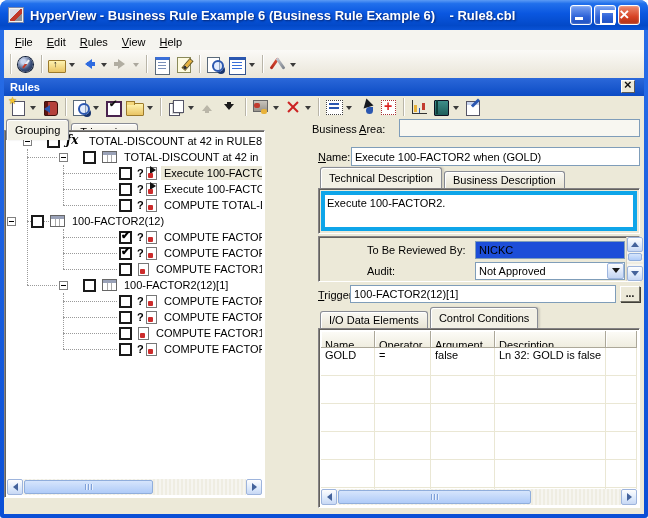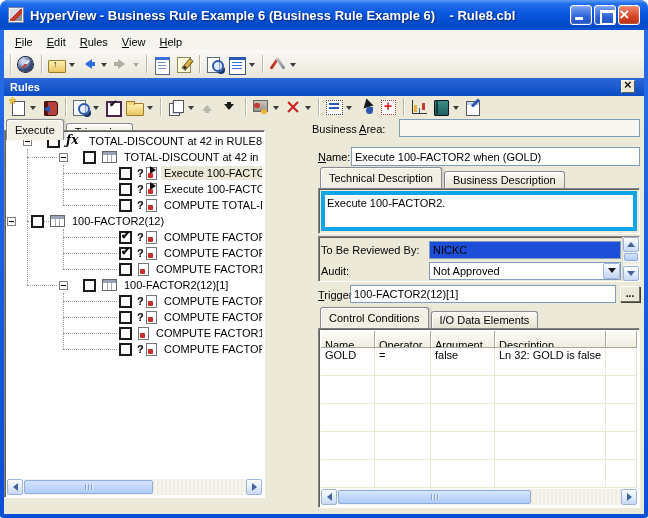--- a/index.html
+++ b/index.html
@@ -183,21 +183,21 @@
   .conn-v { position:absolute; border-left:1px dotted #9a9a9a; width:0; }
   .conn-h { position:absolute; border-top:1px dotted #9a9a9a; height:0; }
 
   
   .desc-box { position:absolute; left:318px; top:188px; width:322px; height:46px; background:#ECE9D8; padding:2px; }
   .desc-inner { width:100%; height:100%; background:#fff; border:4px solid #0ea5e9; padding:2px 2px; overflow:hidden; }
 
   
   .attr-box { position:absolute; left:318px; top:236px; width:322px; height:46px; background:#ECE9D8; display:flex; }
   .attr-rows { flex:1; padding:2px 0 0 2px; }
-  .attr-row { display:flex; align-items:center; height:21px; }
+  .attr-row { display:flex; align-items:center; height:21px;padding-left:46px; }
   .attr-label { width:108px; flex:none; }
   .attr-input { flex:1; height:18px; margin-right:1px; border:1px solid #7F9DB9; background:#1d4ed8; font:11px "Liberation Sans",sans-serif; padding:1px 3px; min-width:0; }
   .combo { flex:1; height:18px; margin-right:1px; border:1px solid #7F9DB9; background:#fff; display:flex; align-items:center; }
   .combo-text { flex:1; padding:0 3px; white-space:nowrap; overflow:hidden; }
   .combo-btn { width:17px; height:16px; background:linear-gradient(180deg,#FEFEFE,#D8E4F8 60%,#C4D6F2);
     border:1px solid #9EB6E0; border-radius:2px; display:flex; align-items:center; justify-content:center; flex:none; }
   .combo-btn::before { content:""; width:0; height:0; border:4px solid transparent; border-top:5px solid #1a1a1a; margin-top:4px; }
 
   
   .hscroll { position:absolute; left:2px; right:2px; bottom:2px; height:16px; display:flex; }
@@ -360,21 +360,21 @@
       <div class="tbtn">
         <span class="icn report-book-icon"></span>
         <span class="caret"></span>
       </div>
       <div class="tbtn">
         <span class="icn properties-sheet-icon"></span>
       </div>
     </div>
 
   <div class="tabs" id="group-tabs" style="left:6px;top:119px">
-      <div class="tab active">Execute</div>
+      <div class="tab active">Grouping</div>
       <div class="tab">Triggering</div>
     </div>
 
   <div class="lbl" style="left:312px;top:123px"><span>Business </span><u>A</u><span>rea:</span></div>
   <input class="txt abs" style="left: 399px; top: 119px; width: 241px; height: 18px; background: rgb(248, 247, 241);" value="">
 
   <div class="tree-panel sunken">
     <div class="tree" id="tree">
         <div class="conn-v" style="left: 20px; top: 16px; height: 136px;"></div>
         <div class="conn-h" style="left: 20px; top: 24px; width: 30px;"></div>
@@ -535,22 +535,22 @@
         </div>
         <div class="sb-btn arr-down"></div>
       </div>
   </div>
 
   <div class="lbl" style="left:318px;top:289px"><u>T</u><span>riggers:</span></div>
   <input class="txt abs" style="left: 350px; top: 285px; width: 266px; height: 18px;" value="100-FACTOR2(12)[1]">
   <button class="dots-btn">...</button>
 
   <div class="tabs" id="bottom-tabs" style="left:320px;top:307px">
+      <div class="tab">I/O Data Elements</div>
       <div class="tab active">Control Conditions</div>
-      <div class="tab">I/O Data Elements</div>
     </div>
   <div class="table-box sunken">
     <div class="tbl" id="cond-table">
         <div class="thead">
           <div class="th c0">Name</div>
           <div class="th c1">Operator</div>
           <div class="th c2">Argument</div>
           <div class="th c3">Description</div>
           <div class="th c4"></div>
         </div>

